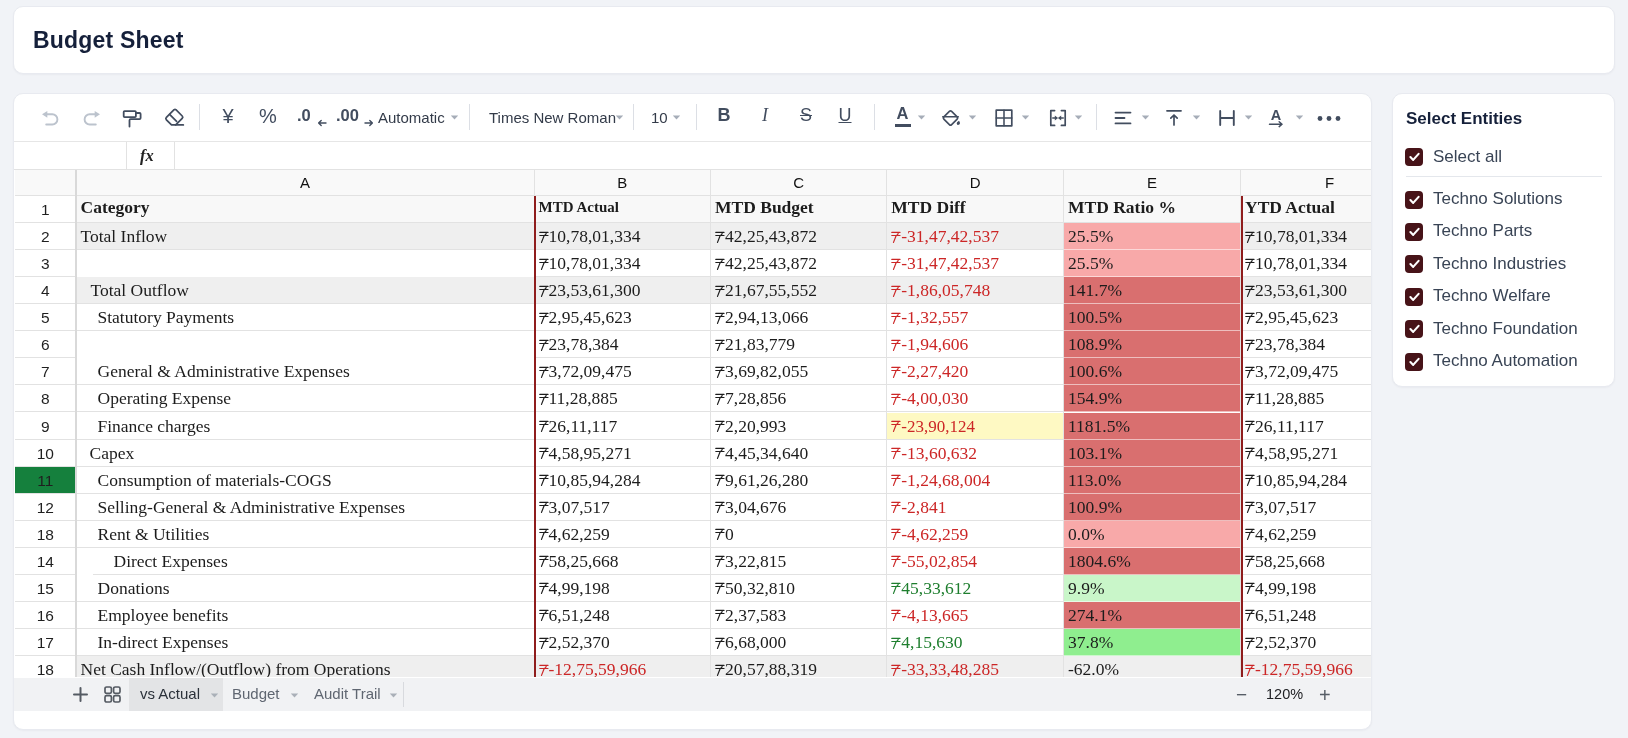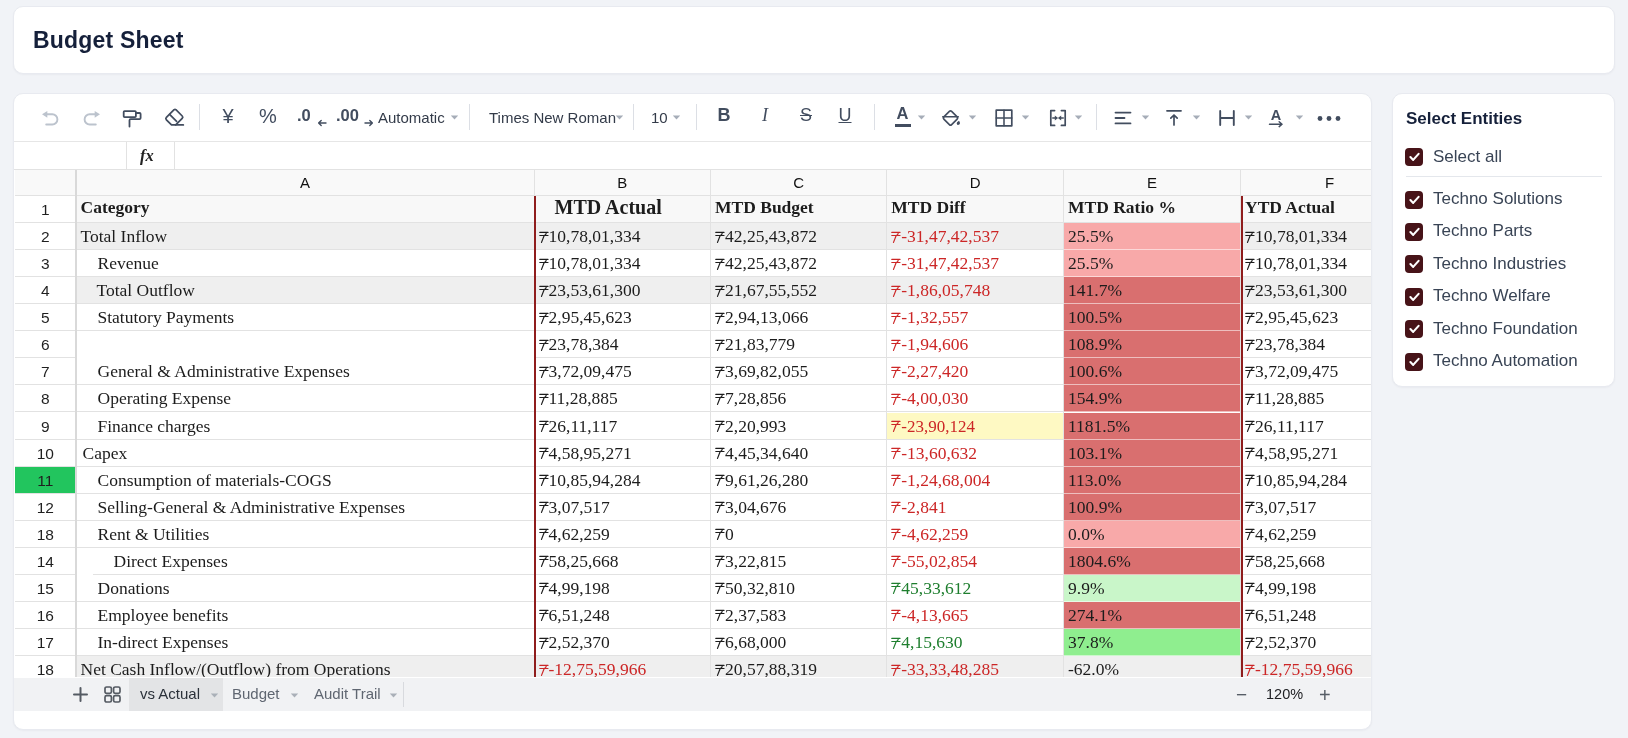--- a/index.html
+++ b/index.html
@@ -142,57 +142,56 @@
       <div class="abs" style="left:0;top:-76px;width:1359px;height:738px;">
         <div class="abs" style="left:1.0px;top:76px;width:61.5px;height:26px;background:#f9f9f9;border-right:1px solid #e2e2e2;border-bottom:1px solid #e2e2e2;box-sizing:border-box;text-align:center;line-height:25px;font-size:15px;color:#111;"></div>
         <div class="abs" style="left:62.5px;top:76px;width:458.0px;height:26px;background:#f9f9f9;border-right:1px solid #e2e2e2;border-bottom:1px solid #e2e2e2;box-sizing:border-box;text-align:center;line-height:25px;font-size:15px;color:#111;">A</div>
         <div class="abs" style="left:520.5px;top:76px;width:176.5px;height:26px;background:#f9f9f9;border-right:1px solid #e2e2e2;border-bottom:1px solid #e2e2e2;box-sizing:border-box;text-align:center;line-height:25px;font-size:15px;color:#111;">B</div>
         <div class="abs" style="left:697.0px;top:76px;width:176.3px;height:26px;background:#f9f9f9;border-right:1px solid #e2e2e2;border-bottom:1px solid #e2e2e2;box-sizing:border-box;text-align:center;line-height:25px;font-size:15px;color:#111;">C</div>
         <div class="abs" style="left:873.3px;top:76px;width:176.7px;height:26px;background:#f9f9f9;border-right:1px solid #e2e2e2;border-bottom:1px solid #e2e2e2;box-sizing:border-box;text-align:center;line-height:25px;font-size:15px;color:#111;">D</div>
         <div class="abs" style="left:1050.0px;top:76px;width:177.0px;height:26px;background:#f9f9f9;border-right:1px solid #e2e2e2;border-bottom:1px solid #e2e2e2;box-sizing:border-box;text-align:center;line-height:25px;font-size:15px;color:#111;">E</div>
         <div class="abs" style="left:1227.0px;top:76px;width:178.0px;height:26px;background:#f9f9f9;border-right:1px solid #e2e2e2;border-bottom:1px solid #e2e2e2;box-sizing:border-box;text-align:center;line-height:25px;font-size:15px;color:#111;">F</div>
         <div class="abs" style="left:1px;top:102.0px;width:61.5px;height:27.1px;border-right:1px solid #e2e2e2;border-bottom:1px solid #e2e2e2;box-sizing:border-box;text-align:center;line-height:27.1px;font-size:15.5px;color:#1f1f1f;background:#fff;">1</div>
         <div class="abs" style="left:62.5px;top:102.0px;width:458.0px;height:27.1px;background:#f8f8f8;border-bottom:1px solid #e2e2e2;box-sizing:border-box;font-family:'Liberation Serif',serif;font-size:17.5px;font-weight:700;color:#1c1c1c;line-height:23.5px;padding-left:4px;white-space:nowrap;overflow:hidden;">Category</div>
-        <div class="abs" style="left:520.5px;top:102.0px;width:176.5px;height:27.1px;background:#f8f8f8;border-bottom:1px solid #e2e2e2;box-sizing:border-box;font-family:'Liberation Serif',serif;font-size:20px;font-weight:700;color:#1c1c1c;line-height:23.5px;padding-left:20px;white-space:nowrap;overflow:hidden;">MTD Actual</div>
+        <div class="abs" style="left:520.5px;top:102.0px;width:176.5px;height:27.1px;background:#f8f8f8;border-bottom:1px solid #e2e2e2;box-sizing:border-box;font-family:'Liberation Serif',serif;font-size:15px;font-weight:700;color:#1c1c1c;line-height:23.5px;padding-left:4px;white-space:nowrap;overflow:hidden;">MTD Actual</div>
         <div class="abs" style="left:697.0px;top:102.0px;width:176.3px;height:27.1px;background:#f8f8f8;border-bottom:1px solid #e2e2e2;box-sizing:border-box;font-family:'Liberation Serif',serif;font-size:17.5px;font-weight:700;color:#1c1c1c;line-height:23.5px;padding-left:4px;white-space:nowrap;overflow:hidden;">MTD Budget</div>
         <div class="abs" style="left:873.3px;top:102.0px;width:176.7px;height:27.1px;background:#f8f8f8;border-bottom:1px solid #e2e2e2;box-sizing:border-box;font-family:'Liberation Serif',serif;font-size:17.5px;font-weight:700;color:#1c1c1c;line-height:23.5px;padding-left:4px;white-space:nowrap;overflow:hidden;">MTD Diff</div>
         <div class="abs" style="left:1050.0px;top:102.0px;width:177.0px;height:27.1px;background:#f8f8f8;border-bottom:1px solid #e2e2e2;box-sizing:border-box;font-family:'Liberation Serif',serif;font-size:17.5px;font-weight:700;color:#1c1c1c;line-height:23.5px;padding-left:4px;white-space:nowrap;overflow:hidden;">MTD Ratio %</div>
         <div class="abs" style="left:1227.0px;top:102.0px;width:178.0px;height:27.1px;background:#f8f8f8;border-bottom:1px solid #e2e2e2;box-sizing:border-box;font-family:'Liberation Serif',serif;font-size:17.5px;font-weight:700;color:#1c1c1c;line-height:23.5px;padding-left:4px;white-space:nowrap;overflow:hidden;">YTD Actual</div>
         <div class="abs" style="left:1px;top:129.1px;width:61.5px;height:27.1px;border-right:1px solid #e2e2e2;border-bottom:1px solid #e2e2e2;box-sizing:border-box;text-align:center;line-height:27.1px;font-size:15.5px;color:#1f1f1f;background:#fff;">2</div>
         <div class="abs" style="left:62.5px;top:129.1px;width:458.0px;height:27.1px;background:#efefef;border-bottom:1px solid #e2e2e2;box-sizing:border-box;font-family:'Liberation Serif',serif;font-size:17.5px;color:#1c1c1c;line-height:27.1px;padding-left:4px;white-space:nowrap;overflow:hidden;">Total Inflow</div>
         <div class="abs" style="left:520.5px;top:129.1px;width:176.5px;height:27.1px;background:#efefef;border-bottom:1px solid #e2e2e2;box-sizing:border-box;font-family:'Liberation Serif',serif;font-size:17.5px;color:#1c1c1c;line-height:27.1px;padding-left:4px;white-space:nowrap;overflow:hidden;"><svg class="rs" width="10" height="12" viewBox="0 0 10 12">
             <use href="#rsg"></use>
           </svg>10,78,01,334</div>
         <div class="abs" style="left:697.0px;top:129.1px;width:176.3px;height:27.1px;background:#efefef;border-bottom:1px solid #e2e2e2;box-sizing:border-box;font-family:'Liberation Serif',serif;font-size:17.5px;color:#1c1c1c;line-height:27.1px;padding-left:4px;white-space:nowrap;overflow:hidden;"><svg class="rs" width="10" height="12" viewBox="0 0 10 12">
             <use href="#rsg"></use>
           </svg>42,25,43,872</div>
         <div class="abs" style="left:873.3px;top:129.1px;width:176.7px;height:27.1px;background:#efefef;border-bottom:1px solid #e2e2e2;box-sizing:border-box;font-family:'Liberation Serif',serif;font-size:17.5px;color:#cc2626;line-height:27.1px;padding-left:4px;white-space:nowrap;overflow:hidden;"><svg class="rs" width="10" height="12" viewBox="0 0 10 12">
             <use href="#rsg"></use>
           </svg>-31,47,42,537</div>
         <div class="abs" style="left:1050.0px;top:129.1px;width:177.0px;height:27.1px;background:#f8a9a9;border-bottom:1px solid rgba(255,255,255,0.55);box-sizing:border-box;font-family:'Liberation Serif',serif;font-size:17.5px;color:#1c1c1c;line-height:27.1px;padding-left:4px;white-space:nowrap;overflow:hidden;">25.5%</div>
         <div class="abs" style="left:1227.0px;top:129.1px;width:178.0px;height:27.1px;background:#efefef;border-bottom:1px solid #e2e2e2;box-sizing:border-box;font-family:'Liberation Serif',serif;font-size:17.5px;color:#1c1c1c;line-height:27.1px;padding-left:4px;white-space:nowrap;overflow:hidden;"><svg class="rs" width="10" height="12" viewBox="0 0 10 12">
             <use href="#rsg"></use>
           </svg>10,78,01,334</div>
         <div class="abs" style="left:1px;top:156.1px;width:61.5px;height:27.1px;border-right:1px solid #e2e2e2;border-bottom:1px solid #e2e2e2;box-sizing:border-box;text-align:center;line-height:27.1px;font-size:15.5px;color:#1f1f1f;background:#fff;">3</div>
-        <div class="abs" style="left:62.5px;top:156.1px;width:458.0px;height:27.1px;background:#fff;border-bottom:1px solid #e2e2e2;box-sizing:border-box;font-family:'Liberation Serif',serif;font-size:17.5px;color:#1c1c1c;line-height:27.1px;padding-left:21px;white-space:nowrap;overflow:hidden;">Revenue</div>
         <div class="abs" style="left:520.5px;top:156.1px;width:176.5px;height:27.1px;background:#fff;border-bottom:1px solid #e2e2e2;box-sizing:border-box;font-family:'Liberation Serif',serif;font-size:17.5px;color:#1c1c1c;line-height:27.1px;padding-left:4px;white-space:nowrap;overflow:hidden;"><svg class="rs" width="10" height="12" viewBox="0 0 10 12">
             <use href="#rsg"></use>
           </svg>10,78,01,334</div>
         <div class="abs" style="left:697.0px;top:156.1px;width:176.3px;height:27.1px;background:#fff;border-bottom:1px solid #e2e2e2;box-sizing:border-box;font-family:'Liberation Serif',serif;font-size:17.5px;color:#1c1c1c;line-height:27.1px;padding-left:4px;white-space:nowrap;overflow:hidden;"><svg class="rs" width="10" height="12" viewBox="0 0 10 12">
             <use href="#rsg"></use>
           </svg>42,25,43,872</div>
         <div class="abs" style="left:873.3px;top:156.1px;width:176.7px;height:27.1px;background:#fff;border-bottom:1px solid #e2e2e2;box-sizing:border-box;font-family:'Liberation Serif',serif;font-size:17.5px;color:#cc2626;line-height:27.1px;padding-left:4px;white-space:nowrap;overflow:hidden;"><svg class="rs" width="10" height="12" viewBox="0 0 10 12">
             <use href="#rsg"></use>
           </svg>-31,47,42,537</div>
         <div class="abs" style="left:1050.0px;top:156.1px;width:177.0px;height:27.1px;background:#f8a9a9;border-bottom:1px solid rgba(255,255,255,0.55);box-sizing:border-box;font-family:'Liberation Serif',serif;font-size:17.5px;color:#1c1c1c;line-height:27.1px;padding-left:4px;white-space:nowrap;overflow:hidden;">25.5%</div>
         <div class="abs" style="left:1227.0px;top:156.1px;width:178.0px;height:27.1px;background:#fff;border-bottom:1px solid #e2e2e2;box-sizing:border-box;font-family:'Liberation Serif',serif;font-size:17.5px;color:#1c1c1c;line-height:27.1px;padding-left:4px;white-space:nowrap;overflow:hidden;"><svg class="rs" width="10" height="12" viewBox="0 0 10 12">
             <use href="#rsg"></use>
           </svg>10,78,01,334</div>
         <div class="abs" style="left:1px;top:183.2px;width:61.5px;height:27.1px;border-right:1px solid #e2e2e2;border-bottom:1px solid #e2e2e2;box-sizing:border-box;text-align:center;line-height:27.1px;font-size:15.5px;color:#1f1f1f;background:#fff;">4</div>
-        <div class="abs" style="left:62.5px;top:183.2px;width:458.0px;height:27.1px;background:#efefef;border-bottom:1px solid #e2e2e2;box-sizing:border-box;font-family:'Liberation Serif',serif;font-size:17.5px;color:#1c1c1c;line-height:27.1px;padding-left:20px;white-space:nowrap;overflow:hidden;">Total Outflow</div>
+        <div class="abs" style="left:62.5px;top:183.2px;width:458.0px;height:27.1px;background:#efefef;border-bottom:1px solid #e2e2e2;box-sizing:border-box;font-family:'Liberation Serif',serif;font-size:17.5px;color:#1c1c1c;line-height:27.1px;padding-left:14px;white-space:nowrap;overflow:hidden;">Total Outflow</div>
         <div class="abs" style="left:520.5px;top:183.2px;width:176.5px;height:27.1px;background:#efefef;border-bottom:1px solid #e2e2e2;box-sizing:border-box;font-family:'Liberation Serif',serif;font-size:17.5px;color:#1c1c1c;line-height:27.1px;padding-left:4px;white-space:nowrap;overflow:hidden;"><svg class="rs" width="10" height="12" viewBox="0 0 10 12">
             <use href="#rsg"></use>
           </svg>23,53,61,300</div>
         <div class="abs" style="left:697.0px;top:183.2px;width:176.3px;height:27.1px;background:#efefef;border-bottom:1px solid #e2e2e2;box-sizing:border-box;font-family:'Liberation Serif',serif;font-size:17.5px;color:#1c1c1c;line-height:27.1px;padding-left:4px;white-space:nowrap;overflow:hidden;"><svg class="rs" width="10" height="12" viewBox="0 0 10 12">
             <use href="#rsg"></use>
           </svg>21,67,55,552</div>
         <div class="abs" style="left:873.3px;top:183.2px;width:176.7px;height:27.1px;background:#efefef;border-bottom:1px solid #e2e2e2;box-sizing:border-box;font-family:'Liberation Serif',serif;font-size:17.5px;color:#cc2626;line-height:27.1px;padding-left:4px;white-space:nowrap;overflow:hidden;"><svg class="rs" width="10" height="12" viewBox="0 0 10 12">
             <use href="#rsg"></use>
           </svg>-1,86,05,748</div>
         <div class="abs" style="left:1050.0px;top:183.2px;width:177.0px;height:27.1px;background:#d96f6f;border-bottom:1px solid rgba(255,255,255,0.55);box-sizing:border-box;font-family:'Liberation Serif',serif;font-size:17.5px;color:#1c1c1c;line-height:27.1px;padding-left:4px;white-space:nowrap;overflow:hidden;">141.7%</div>
@@ -267,35 +266,35 @@
             <use href="#rsg"></use>
           </svg>2,20,993</div>
         <div class="abs" style="left:873.3px;top:318.5px;width:176.7px;height:27.1px;background:#fef9c3;border-bottom:1px solid #e2e2e2;box-sizing:border-box;font-family:'Liberation Serif',serif;font-size:17px;color:#cc2626;line-height:27.1px;padding-left:4px;white-space:nowrap;overflow:hidden;"><svg class="rs" width="10" height="12" viewBox="0 0 10 12">
             <use href="#rsg"></use>
           </svg>-23,90,124</div>
         <div class="abs" style="left:1050.0px;top:318.5px;width:177.0px;height:27.1px;background:#d96f6f;border-bottom:1px solid rgba(255,255,255,0.55);box-sizing:border-box;font-family:'Liberation Serif',serif;font-size:17.5px;color:#1c1c1c;line-height:27.1px;padding-left:4px;white-space:nowrap;overflow:hidden;">1181.5%</div>
         <div class="abs" style="left:1227.0px;top:318.5px;width:178.0px;height:27.1px;background:#fff;border-bottom:1px solid #e2e2e2;box-sizing:border-box;font-family:'Liberation Serif',serif;font-size:17.5px;color:#1c1c1c;line-height:27.1px;padding-left:4px;white-space:nowrap;overflow:hidden;"><svg class="rs" width="10" height="12" viewBox="0 0 10 12">
             <use href="#rsg"></use>
           </svg>26,11,117</div>
         <div class="abs" style="left:1px;top:345.5px;width:61.5px;height:27.1px;border-right:1px solid #e2e2e2;border-bottom:1px solid #e2e2e2;box-sizing:border-box;text-align:center;line-height:27.1px;font-size:15.5px;color:#1f1f1f;background:#fff;">10</div>
-        <div class="abs" style="left:62.5px;top:345.5px;width:458.0px;height:27.1px;background:#fff;border-bottom:1px solid #e2e2e2;box-sizing:border-box;font-family:'Liberation Serif',serif;font-size:17.5px;color:#1c1c1c;line-height:27.1px;padding-left:6px;white-space:nowrap;overflow:hidden;">Capex</div>
+        <div class="abs" style="left:62.5px;top:345.5px;width:458.0px;height:27.1px;background:#fff;border-bottom:1px solid #e2e2e2;box-sizing:border-box;font-family:'Liberation Serif',serif;font-size:17.5px;color:#1c1c1c;line-height:27.1px;padding-left:13px;white-space:nowrap;overflow:hidden;">Capex</div>
         <div class="abs" style="left:520.5px;top:345.5px;width:176.5px;height:27.1px;background:#fff;border-bottom:1px solid #e2e2e2;box-sizing:border-box;font-family:'Liberation Serif',serif;font-size:17.5px;color:#1c1c1c;line-height:27.1px;padding-left:4px;white-space:nowrap;overflow:hidden;"><svg class="rs" width="10" height="12" viewBox="0 0 10 12">
             <use href="#rsg"></use>
           </svg>4,58,95,271</div>
         <div class="abs" style="left:697.0px;top:345.5px;width:176.3px;height:27.1px;background:#fff;border-bottom:1px solid #e2e2e2;box-sizing:border-box;font-family:'Liberation Serif',serif;font-size:17.5px;color:#1c1c1c;line-height:27.1px;padding-left:4px;white-space:nowrap;overflow:hidden;"><svg class="rs" width="10" height="12" viewBox="0 0 10 12">
             <use href="#rsg"></use>
           </svg>4,45,34,640</div>
         <div class="abs" style="left:873.3px;top:345.5px;width:176.7px;height:27.1px;background:#fff;border-bottom:1px solid #e2e2e2;box-sizing:border-box;font-family:'Liberation Serif',serif;font-size:17.5px;color:#cc2626;line-height:27.1px;padding-left:4px;white-space:nowrap;overflow:hidden;"><svg class="rs" width="10" height="12" viewBox="0 0 10 12">
             <use href="#rsg"></use>
           </svg>-13,60,632</div>
         <div class="abs" style="left:1050.0px;top:345.5px;width:177.0px;height:27.1px;background:#d96f6f;border-bottom:1px solid rgba(255,255,255,0.55);box-sizing:border-box;font-family:'Liberation Serif',serif;font-size:17.5px;color:#1c1c1c;line-height:27.1px;padding-left:4px;white-space:nowrap;overflow:hidden;">103.1%</div>
         <div class="abs" style="left:1227.0px;top:345.5px;width:178.0px;height:27.1px;background:#fff;border-bottom:1px solid #e2e2e2;box-sizing:border-box;font-family:'Liberation Serif',serif;font-size:17.5px;color:#1c1c1c;line-height:27.1px;padding-left:4px;white-space:nowrap;overflow:hidden;"><svg class="rs" width="10" height="12" viewBox="0 0 10 12">
             <use href="#rsg"></use>
           </svg>4,58,95,271</div>
-        <div class="abs" style="left:1px;top:372.6px;width:61.5px;height:27.1px;border-right:1px solid #e2e2e2;border-bottom:1px solid #e2e2e2;box-sizing:border-box;text-align:center;line-height:27.1px;font-size:15.5px;color:#1f1f1f;background:#22c55e;">11</div>
+        <div class="abs" style="left:1px;top:372.6px;width:61.5px;height:27.1px;border-right:1px solid #e2e2e2;border-bottom:1px solid #e2e2e2;box-sizing:border-box;text-align:center;line-height:27.1px;font-size:15.5px;color:#1f1f1f;background:#15803d;">11</div>
         <div class="abs" style="left:62.5px;top:372.6px;width:458.0px;height:27.1px;background:#fff;border-bottom:1px solid #e2e2e2;box-sizing:border-box;font-family:'Liberation Serif',serif;font-size:17.5px;color:#1c1c1c;line-height:27.1px;padding-left:21px;white-space:nowrap;overflow:hidden;">Consumption of materials-COGS</div>
         <div class="abs" style="left:520.5px;top:372.6px;width:176.5px;height:27.1px;background:#fff;border-bottom:1px solid #e2e2e2;box-sizing:border-box;font-family:'Liberation Serif',serif;font-size:17.5px;color:#1c1c1c;line-height:27.1px;padding-left:4px;white-space:nowrap;overflow:hidden;"><svg class="rs" width="10" height="12" viewBox="0 0 10 12">
             <use href="#rsg"></use>
           </svg>10,85,94,284</div>
         <div class="abs" style="left:697.0px;top:372.6px;width:176.3px;height:27.1px;background:#fff;border-bottom:1px solid #e2e2e2;box-sizing:border-box;font-family:'Liberation Serif',serif;font-size:17.5px;color:#1c1c1c;line-height:27.1px;padding-left:4px;white-space:nowrap;overflow:hidden;"><svg class="rs" width="10" height="12" viewBox="0 0 10 12">
             <use href="#rsg"></use>
           </svg>9,61,26,280</div>
         <div class="abs" style="left:873.3px;top:372.6px;width:176.7px;height:27.1px;background:#fff;border-bottom:1px solid #e2e2e2;box-sizing:border-box;font-family:'Liberation Serif',serif;font-size:17.5px;color:#cc2626;line-height:27.1px;padding-left:4px;white-space:nowrap;overflow:hidden;"><svg class="rs" width="10" height="12" viewBox="0 0 10 12">
             <use href="#rsg"></use>
           </svg>-1,24,68,004</div>

